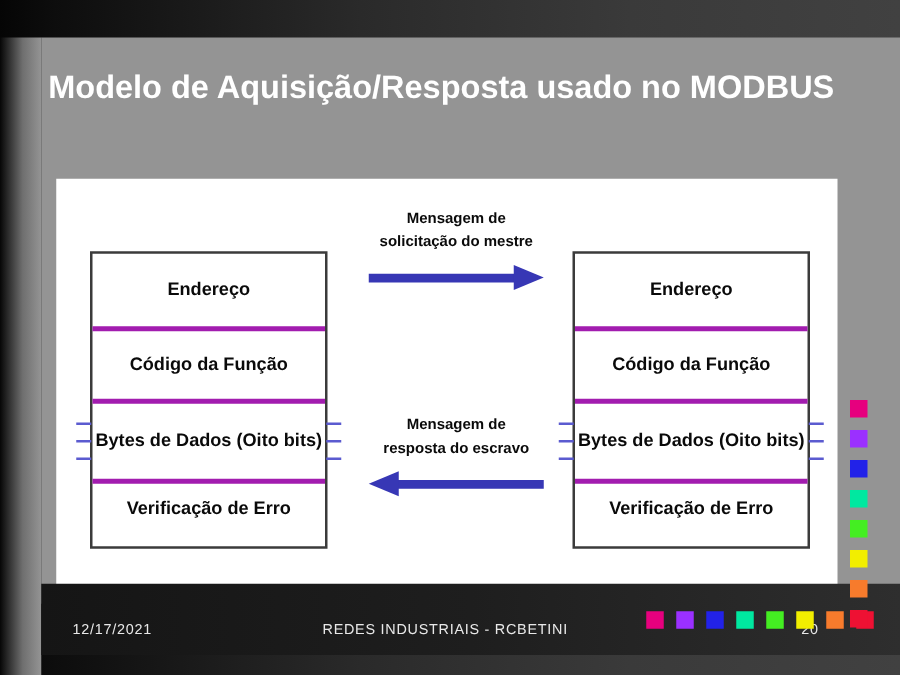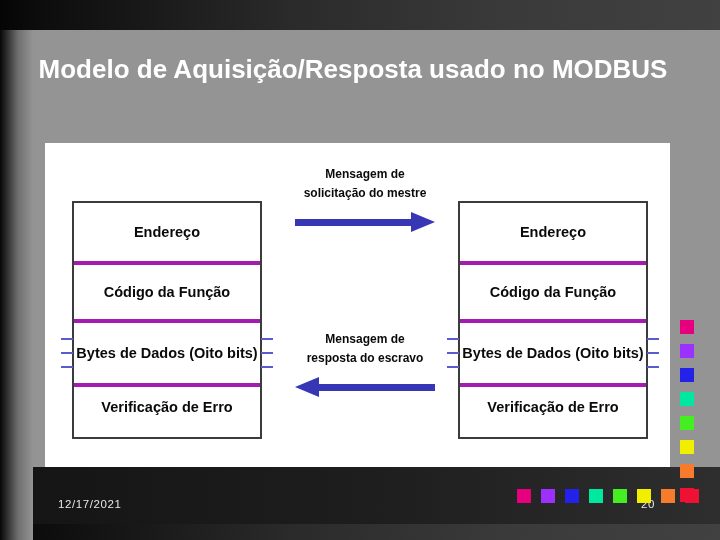--- a/index.html
+++ b/index.html
@@ -262,20 +262,21 @@
       <div class="arrow-wrap arrow-left">
         <span class="arrow-shaft"></span>
         <span class="arrow-head"></span>
       </div>
     </div>
 
   </div>
 
   <div id="footer">
     <div class="foot-text" id="foot-date">12/17/2021</div>
+    <div class="foot-text" id="foot-mid">REDES INDUSTRIAIS  - RCBETINI</div>
     <div class="foot-text" id="foot-page">20</div>
   </div>
 
   <div id="row-squares">
       <span class="sq" style="background: rgb(230, 0, 126); left: 0px;"></span>
       <span class="sq" style="background: rgb(155, 48, 255); left: 24px;"></span>
       <span class="sq" style="background: rgb(34, 34, 232); left: 48px;"></span>
       <span class="sq" style="background: rgb(0, 232, 160); left: 72px;"></span>
       <span class="sq" style="background: rgb(68, 238, 34); left: 96px;"></span>
       <span class="sq" style="background: rgb(242, 238, 0); left: 120px;"></span>

